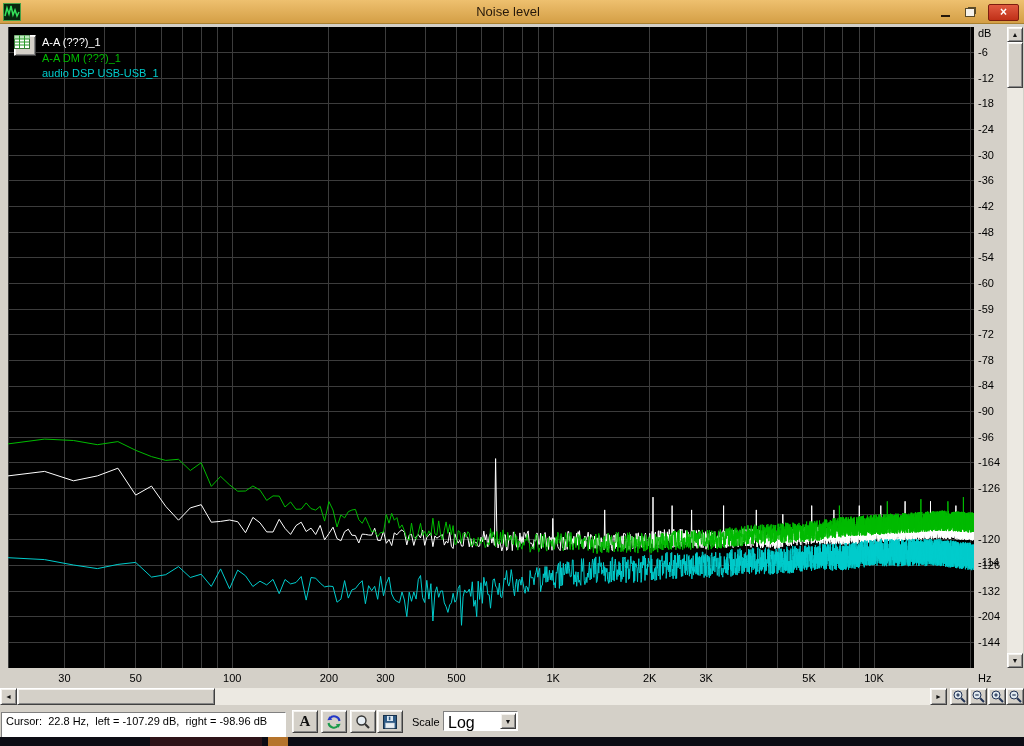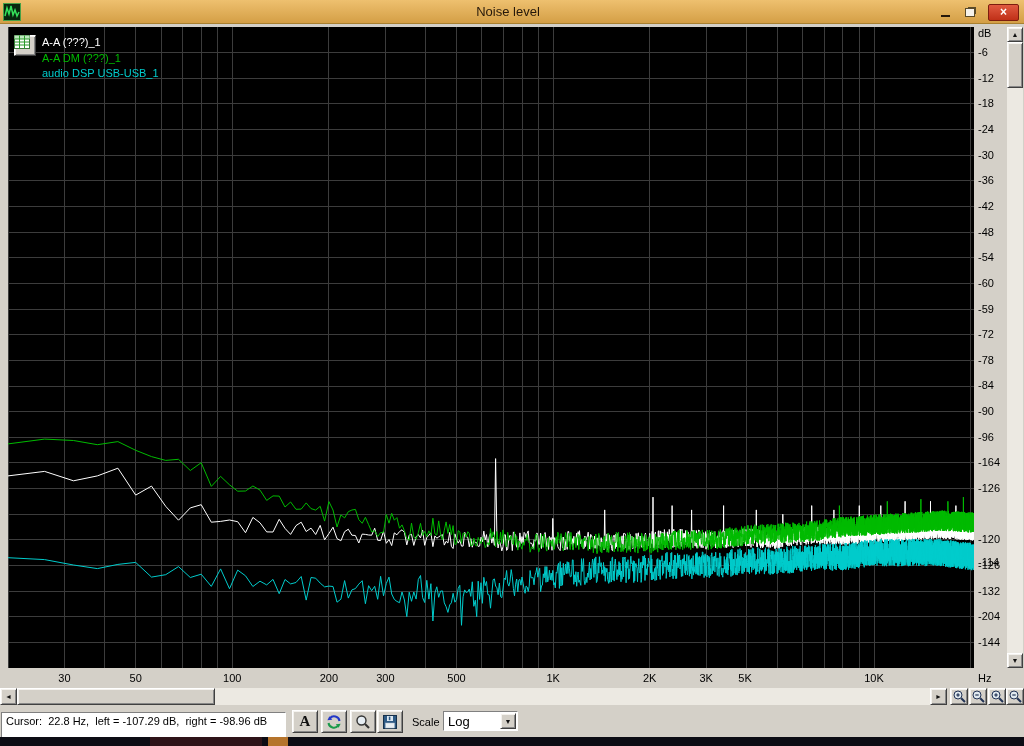--- a/index.html
+++ b/index.html
@@ -64,21 +64,21 @@
   .toolbar { position:absolute; left:0; top:681px; width:1024px; height:32px; }
   .status { position:absolute; left:1px; top:7px; width:285px; height:36px; background:#fff;
     border:1px solid; border-color:#808080 #fff #fff #808080;
     font-size:11px; line-height:17px; padding-left:4px; white-space:pre; }
   .tb-btn { position:absolute; top:5px; width:26px; height:23px; padding:0;
     display:flex; align-items:center; justify-content:center; }
   .font-a { font-family:"Liberation Serif","DejaVu Serif",serif; font-weight:bold; font-size:15px; color:#111; }
   .scale-label { position:absolute; left:412px; top:11px; font-size:11px; color:#000; }
   .dropdown { position:absolute; left:443px; top:6px; width:75px; height:20px; background:#fff;
     border:1px solid; border-color:#808080 #fff #fff #808080; }
-  .dd-value { position:absolute; left:4px; top:2px; font-size:13px; color:#000; }
+  .dd-value { position:absolute; left:4px; top:2px; font-size:16px; color:#000; }
   .dd-btn { position:absolute; right:1px; top:1px; width:16px; height:16px; font-size:7px;
     display:flex; align-items:center; justify-content:center; color:#111; }
 
   
   .taskbar { position:absolute; left:0; top:737px; width:1024px; height:9px; background:#0c0c14; }
   .tk-item-a { position:absolute; left:150px; top:0; width:112px; height:9px; background:#2e1318; }
   .tk-item-b { position:absolute; left:268px; top:0; width:20px; height:9px; background:#b5742c; }
 </style>
 </head>
 <body>
@@ -222,21 +222,21 @@
       <div class="x-axis" id="x-axis">
           <div class="xtick" style="left: 64.4994px;">30</div>
           <div class="xtick" style="left: 135.68px;">50</div>
           <div class="xtick" style="left: 232.267px;">100</div>
           <div class="xtick" style="left: 328.853px;">200</div>
           <div class="xtick" style="left: 385.352px;">300</div>
           <div class="xtick" style="left: 456.533px;">500</div>
           <div class="xtick" style="left: 553.12px;">1K</div>
           <div class="xtick" style="left: 649.706px;">2K</div>
           <div class="xtick" style="left: 706.206px;">3K</div>
-          <div class="xtick" style="left: 745px;">5K</div>
+          <div class="xtick" style="left: 809px;">5K</div>
           <div class="xtick" style="left: 873.973px;">10K</div>
           <div class="hz-label">Hz</div>
         </div>
 
       <div class="hscroll">
         <div class="sb-btn r3d left">◄</div>
         <div class="htrack">
           <div class="hthumb r3d"></div>
         </div>
         <div class="sb-btn r3d right">►</div>

